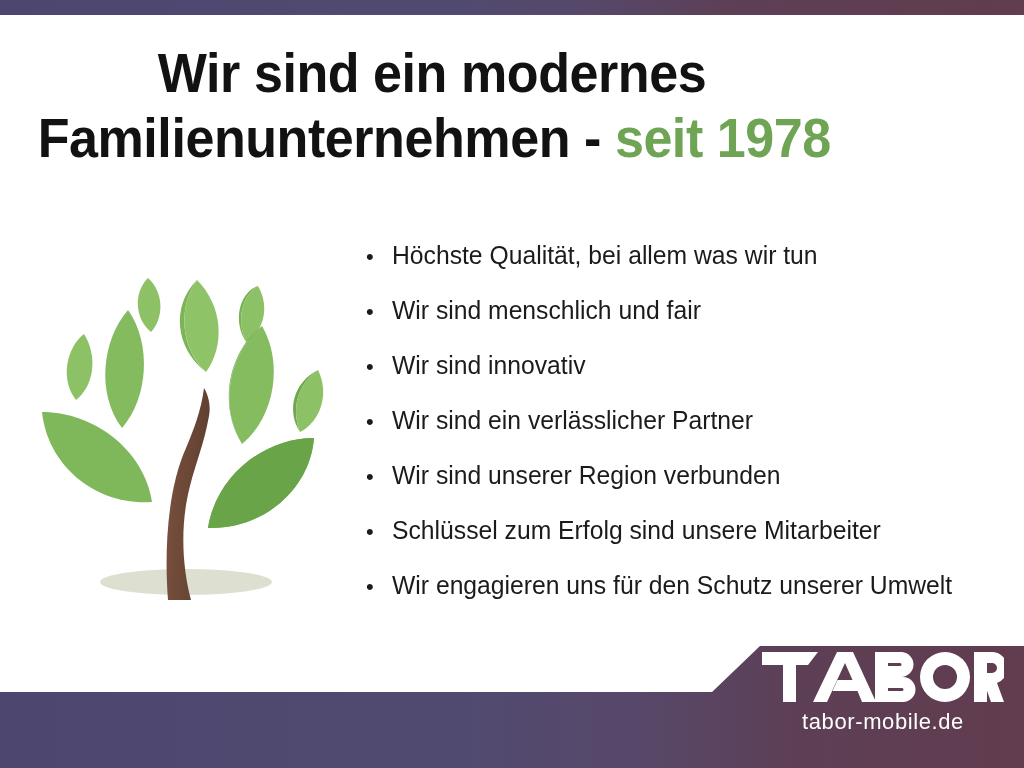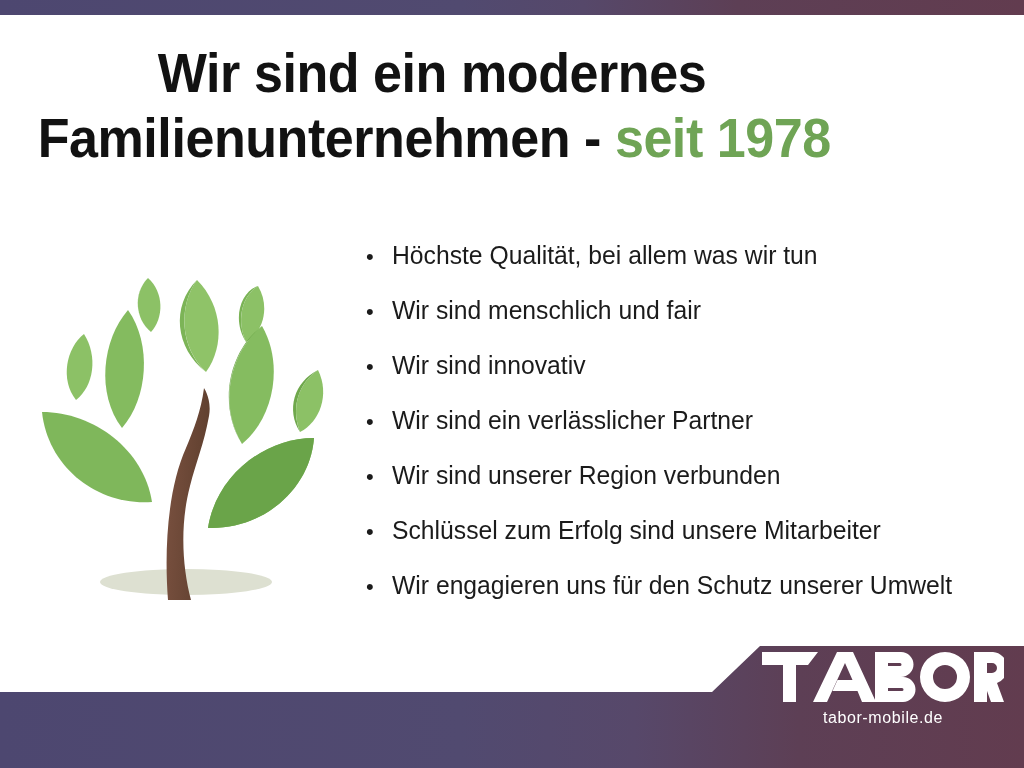--- a/index.html
+++ b/index.html
@@ -106,21 +106,21 @@
     position: absolute;
     left: 762px;
     top: 652px;
     width: 250px;
     text-align: left;
   }
   .logo-svg { display: block; width: 242px; height: 50px; }
   .logo-url {
     margin-top: 7px;
     font-family: "Liberation Sans", sans-serif;
-    font-size: 16px;
+    font-size: 22px;
     letter-spacing: 0.6px;
     color: #ffffff;
     text-align: center;
     width: 242px;
   }
 </style>
 </head>
 <body>
 
 <div id="slide">

